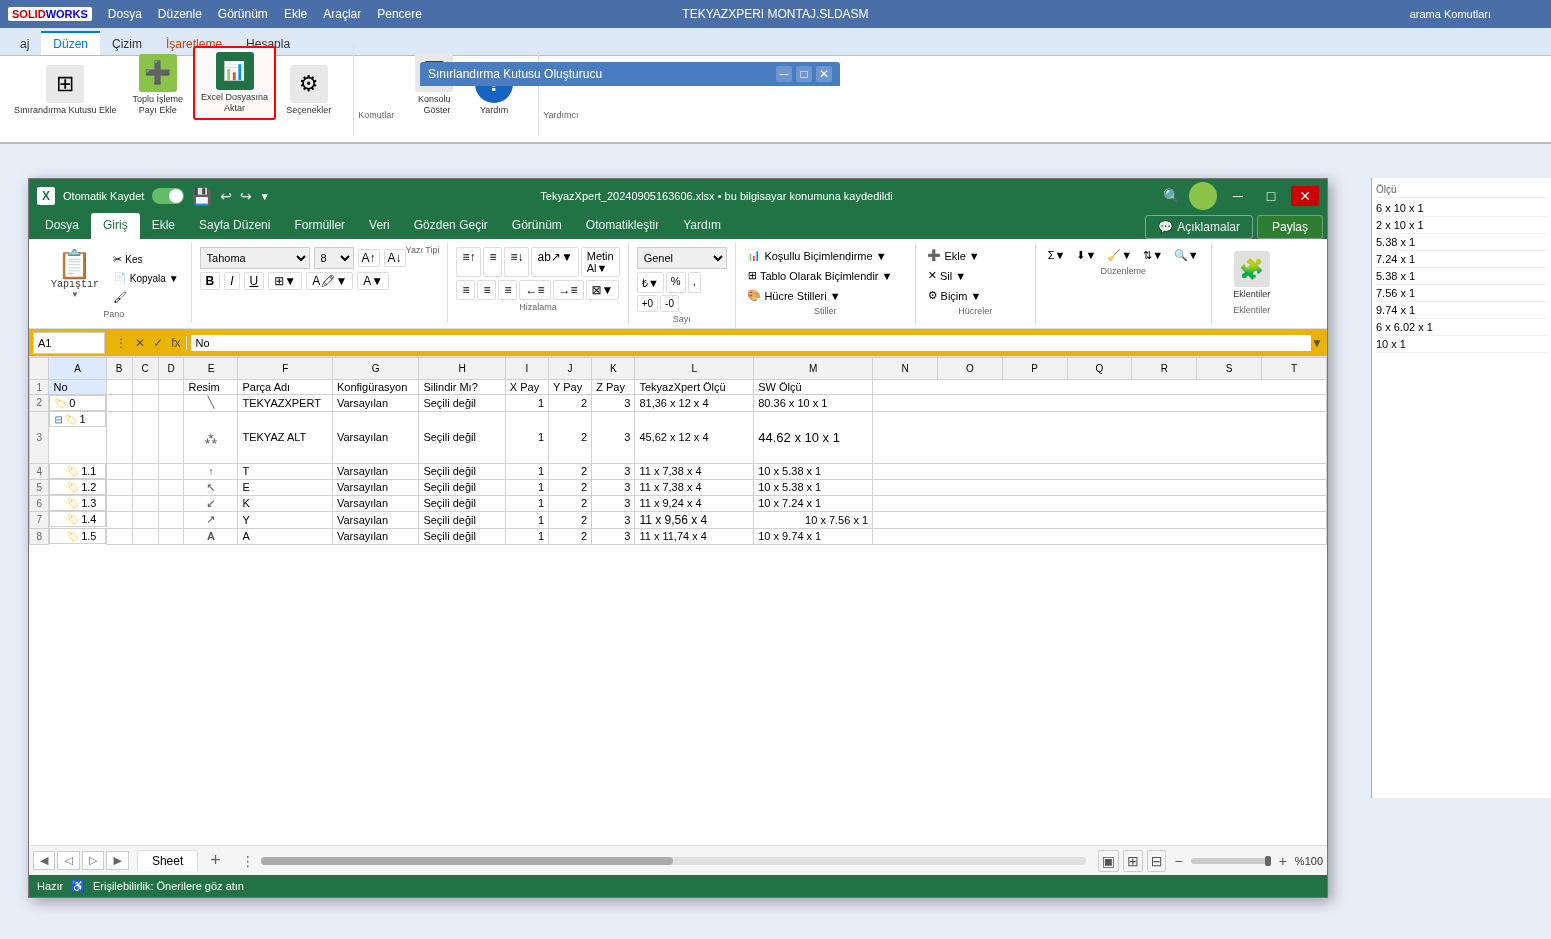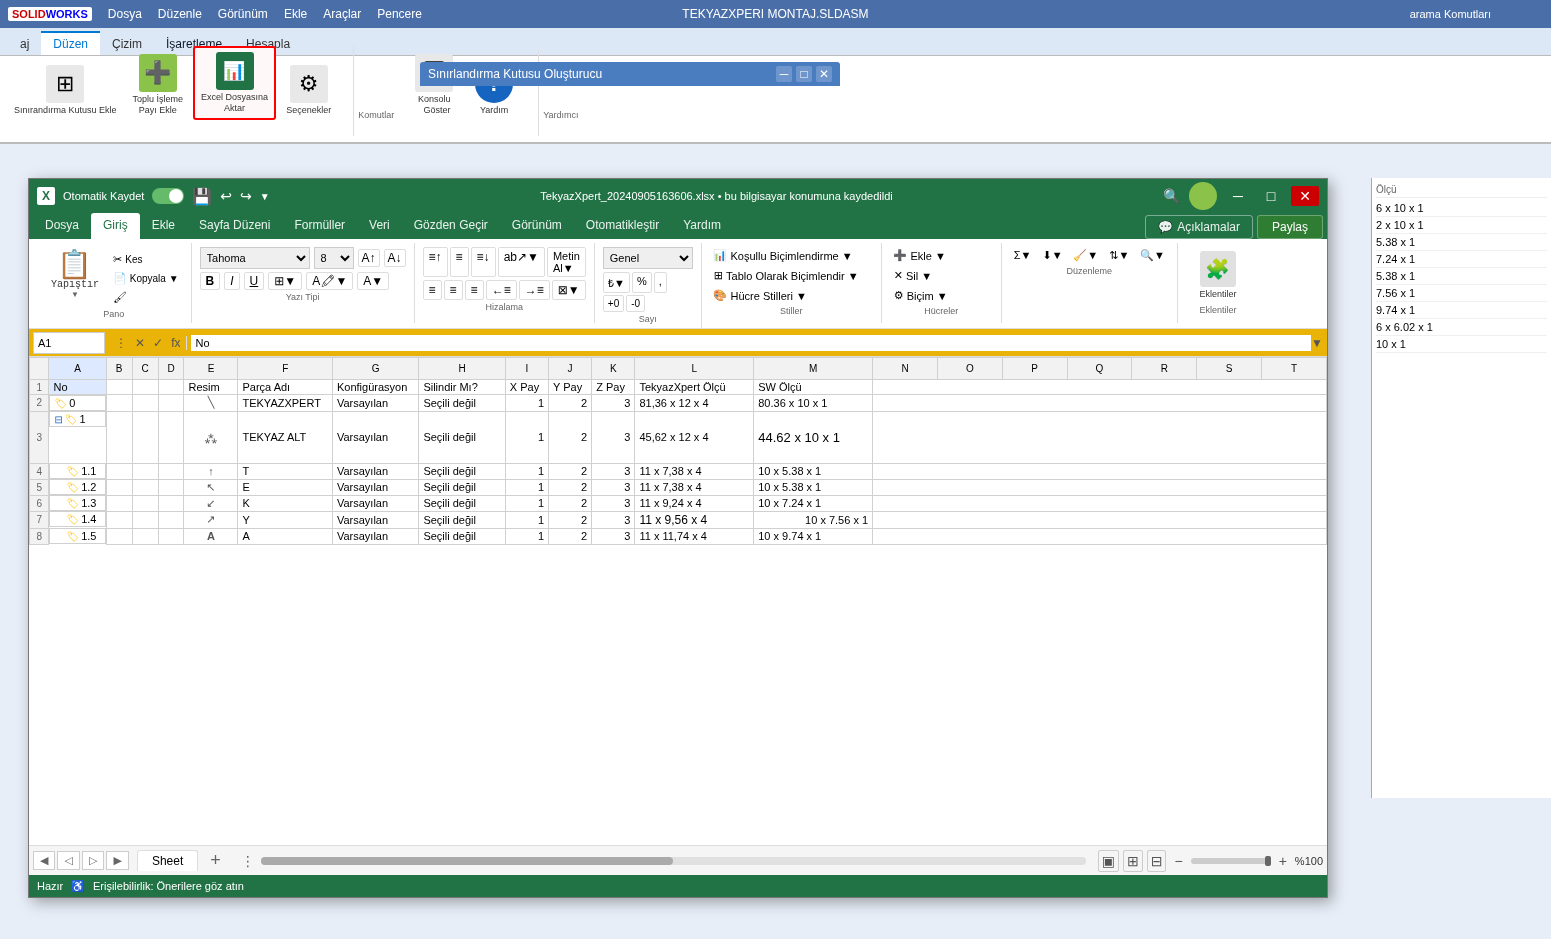--- a/index.html
+++ b/index.html
@@ -23,21 +23,21 @@
     <span style="position:absolute; left:50%; transform:translateX(-50%); color:white; font-size:12px;">TEKYAZXPERI MONTAJ.SLDASM</span>
     <div style="position:absolute; right:60px; display:flex; align-items:center; gap:8px;">
       <span style="color:white; font-size:11px;">arama Komutları</span>
     </div>
   </div>
 
   <div style="background:#dce8f5; border-bottom:1px solid #bbb; padding:0 8px; display:flex; height:28px; align-items:flex-end;">
     <div style="padding:4px 12px; font-size:12px; cursor:pointer; color:#333; background:#dce8f5; border-top:2px solid transparent;">aj</div>
     <div style="padding:4px 12px; font-size:12px; cursor:pointer; color:#333; background:white; border-top:2px solid #0078d4; color:#0078d4;">Düzen</div>
     <div style="padding:4px 12px; font-size:12px; cursor:pointer; color:#333;">Çizim</div>
-    <div style="padding:4px 12px; font-size:12px; cursor:pointer; color:#0f172a;">İşaretleme</div>
+    <div style="padding:4px 12px; font-size:12px; cursor:pointer; color:#c2410c;">İşaretleme</div>
     <div style="padding:4px 12px; font-size:12px; cursor:pointer; color:#333;">Hesapla</div>
   </div>
 
   <div style="background:white; border-bottom:2px solid #bbb; padding:6px 8px; display:flex; align-items:flex-end; gap:4px; height:88px;">
 
     <div style="display:flex; gap:4px; border-right:1px solid #ddd; padding-right:16px; align-items:flex-end; padding-bottom:16px;">
 
       <div style="display:flex; flex-direction:column; align-items:center; cursor:pointer; padding:4px 6px; border-radius:3px; min-width:56px;">
         <div style="width:38px; height:38px; background:#e8e8e8; border-radius:3px; display:flex; align-items:center; justify-content:center; font-size:22px;">⊞</div>
         <span style="font-size:9px; text-align:center; color:#333; margin-top:2px; line-height:1.2;">Sınırandırma
@@ -152,21 +152,21 @@
           </div>
           <div style="display:flex; flex-direction:column; gap:2px; padding-top:4px;">
             <div style="cursor:pointer; padding:2px 4px; border-radius:2px; font-size:11px; display:flex; align-items:center; gap:3px;">✂ <span style="font-size:10px;">Kes</span></div>
             <div style="cursor:pointer; padding:2px 4px; border-radius:2px; font-size:11px; display:flex; align-items:center; gap:3px;">📄 <span style="font-size:10px;">Kopyala ▼</span></div>
             <div style="cursor:pointer; padding:2px 4px; border-radius:2px; font-size:11px; display:flex; align-items:center; gap:3px;">🖌 <span style="font-size:10px;"></span></div>
           </div>
         </div>
         <div style="font-size:9px; color:#666; text-align:center; padding:2px 0;">Pano</div>
       </div>
 
-      <div style="display:flex; flex-direction:column; border-right:1px solid #ddd; padding:0 8px 2px; min-height:80px; min-width:180px;">
+      <div style="display:flex; border-right:1px solid #ddd; padding:0 8px 2px; min-height:80px; min-width:180px;justify-content:center;">
         <div style="padding-top:4px;">
           <div style="display:flex; gap:4px; align-items:center; margin-bottom:3px;">
             <select style="width:110px; border:1px solid #ccc; font-size:11px; padding:1px 2px; height:22px;">
               <option>Tahoma</option>
             </select>
             <select style="width:40px; border:1px solid #ccc; font-size:11px; padding:1px 2px; height:22px;">
               <option>8</option>
             </select>
             <span style="cursor:pointer; font-size:12px; padding:1px 3px; border:1px solid #ddd; border-radius:2px;">A↑</span>
             <span style="cursor:pointer; font-size:12px; padding:1px 3px; border:1px solid #ddd; border-radius:2px;">A↓</span>

